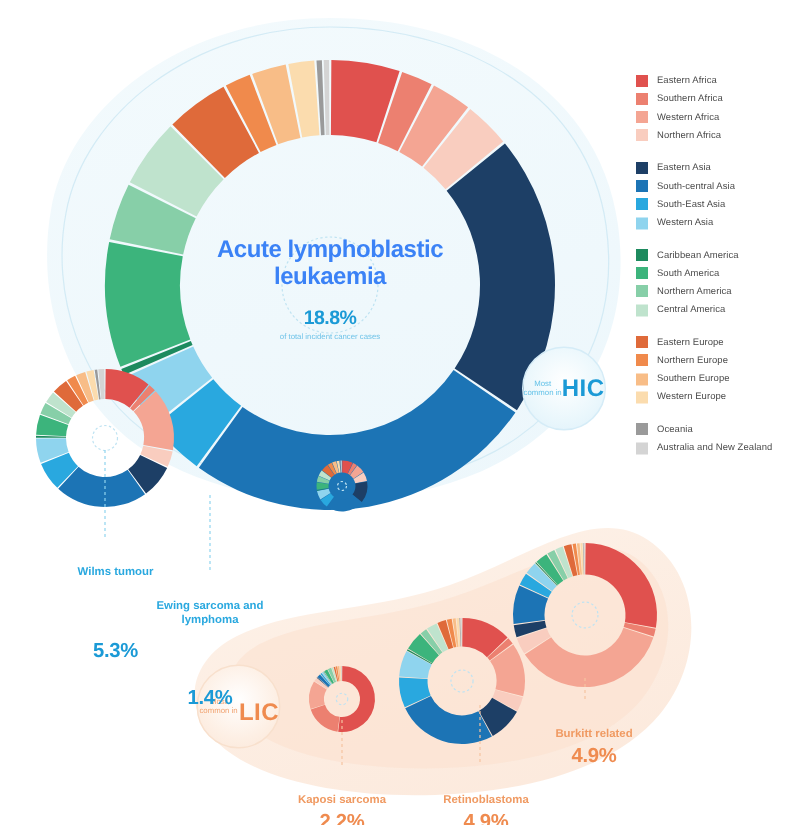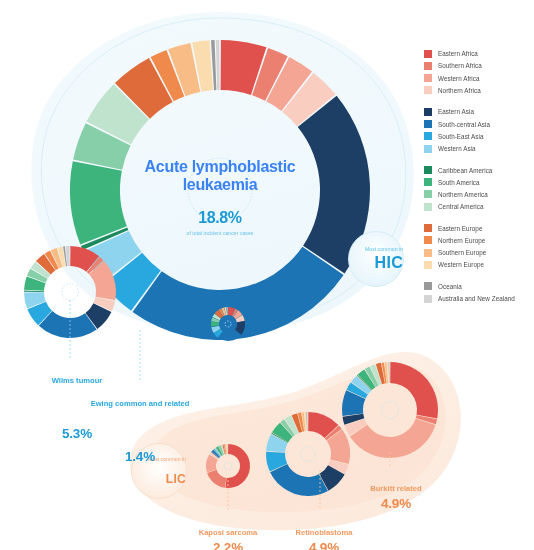--- a/index.html
+++ b/index.html
@@ -28,49 +28,49 @@
   
   .center-block{
     position:absolute;left:118px;top:158px;width:204px;
     text-align:center;pointer-events:none;
   }
   .center-title{
     font-size:16px;line-height:17.5px;font-weight:bold;color:#3b82f6;
     letter-spacing:-0.3px;
   }
   .center-pct{
-    font-size:16px;font-weight:bold;color:#1b9ad6;margin-top:16px;letter-spacing:-0.4px;
+    font-size:13px;font-weight:bold;color:#1b9ad6;margin-top:11px;letter-spacing:-0.4px;
   }
   .center-sub{
     font-size:5.2px;line-height:6.6px;color:#6fc3e8;margin-top:3px;
   }
 
   
   .badge{
     position:absolute;text-align:center;border-radius:50%;
-    display:flex;flex-direction:column;align-items:flex-end;justify-content:center;
+    display:flex;flex-direction:row;align-items:center;justify-content:center;
   }
   .badge-small{font-size:5.2px;line-height:6.3px;}
   .badge-big{font-weight:bold;letter-spacing:0.3px;}
 
   #badge-hic{
     left:348px;top:231px;width:54px;height:54px;
     background:radial-gradient(circle at 50% 42%, #ffffff 0%, #eaf7fc 62%, #ddf0fa 100%);
     border:1px solid #d5ecf7;
   }
   #badge-hic .badge-small{color:#63c2e8;}
   #badge-hic .badge-big{font-size:16px;color:#1b9ad6;margin-top:1px;}
 
   #badge-lic{
     left:131px;top:443px;width:54px;height:54px;
     background:radial-gradient(circle at 50% 42%, #ffffff 0%, #fdefe4 62%, #fbe6d7 100%);
     border:1px solid #f8e0cd;
   }
   #badge-lic .badge-small{color:#f0a16e;}
-  #badge-lic .badge-big{font-size:12px;color:#ef8b4f;margin-top:10px;}
+  #badge-lic .badge-big{font-size:16px;color:#ef8b4f;margin-top:10px;}
 
   
   .callout{position:absolute;text-align:center;pointer-events:none;}
   .callout .name{font-size:7.6px;font-weight:bold;line-height:8.6px;margin-top:17px;}
   .callout .pct{font-size:13.5px;font-weight:bold;line-height:15px;margin-top:2px;letter-spacing:-0.2px;}
   .blue .name{color:#29a8df;}
   .blue .pct{color:#1b9ad6;margin-top:40px;}
   .orange .name{color:#f09a62;}
   .orange .pct{color:#ef8b4f;}
 
@@ -376,21 +376,21 @@
     <div class="badge-small">Most common in</div>
     <div class="badge-big">LIC</div>
   </div>
 
   <div class="callout blue" id="co-wilms">
     <div class="name">Wilms tumour</div>
     <div class="pct">5.3%</div>
   </div>
 
   <div class="callout blue" id="co-ewing">
-    <div class="name">Ewing common and related</div>
+    <div class="name">Ewing sarcoma and lymphoma</div>
     <div class="pct">1.4%</div>
   </div>
 
   <div class="callout orange" id="co-kaposi">
     <div class="name">Kaposi sarcoma</div>
     <div class="pct">2.2%</div>
   </div>
 
   <div class="callout orange" id="co-retino">
     <div class="name">Retinoblastoma</div>

